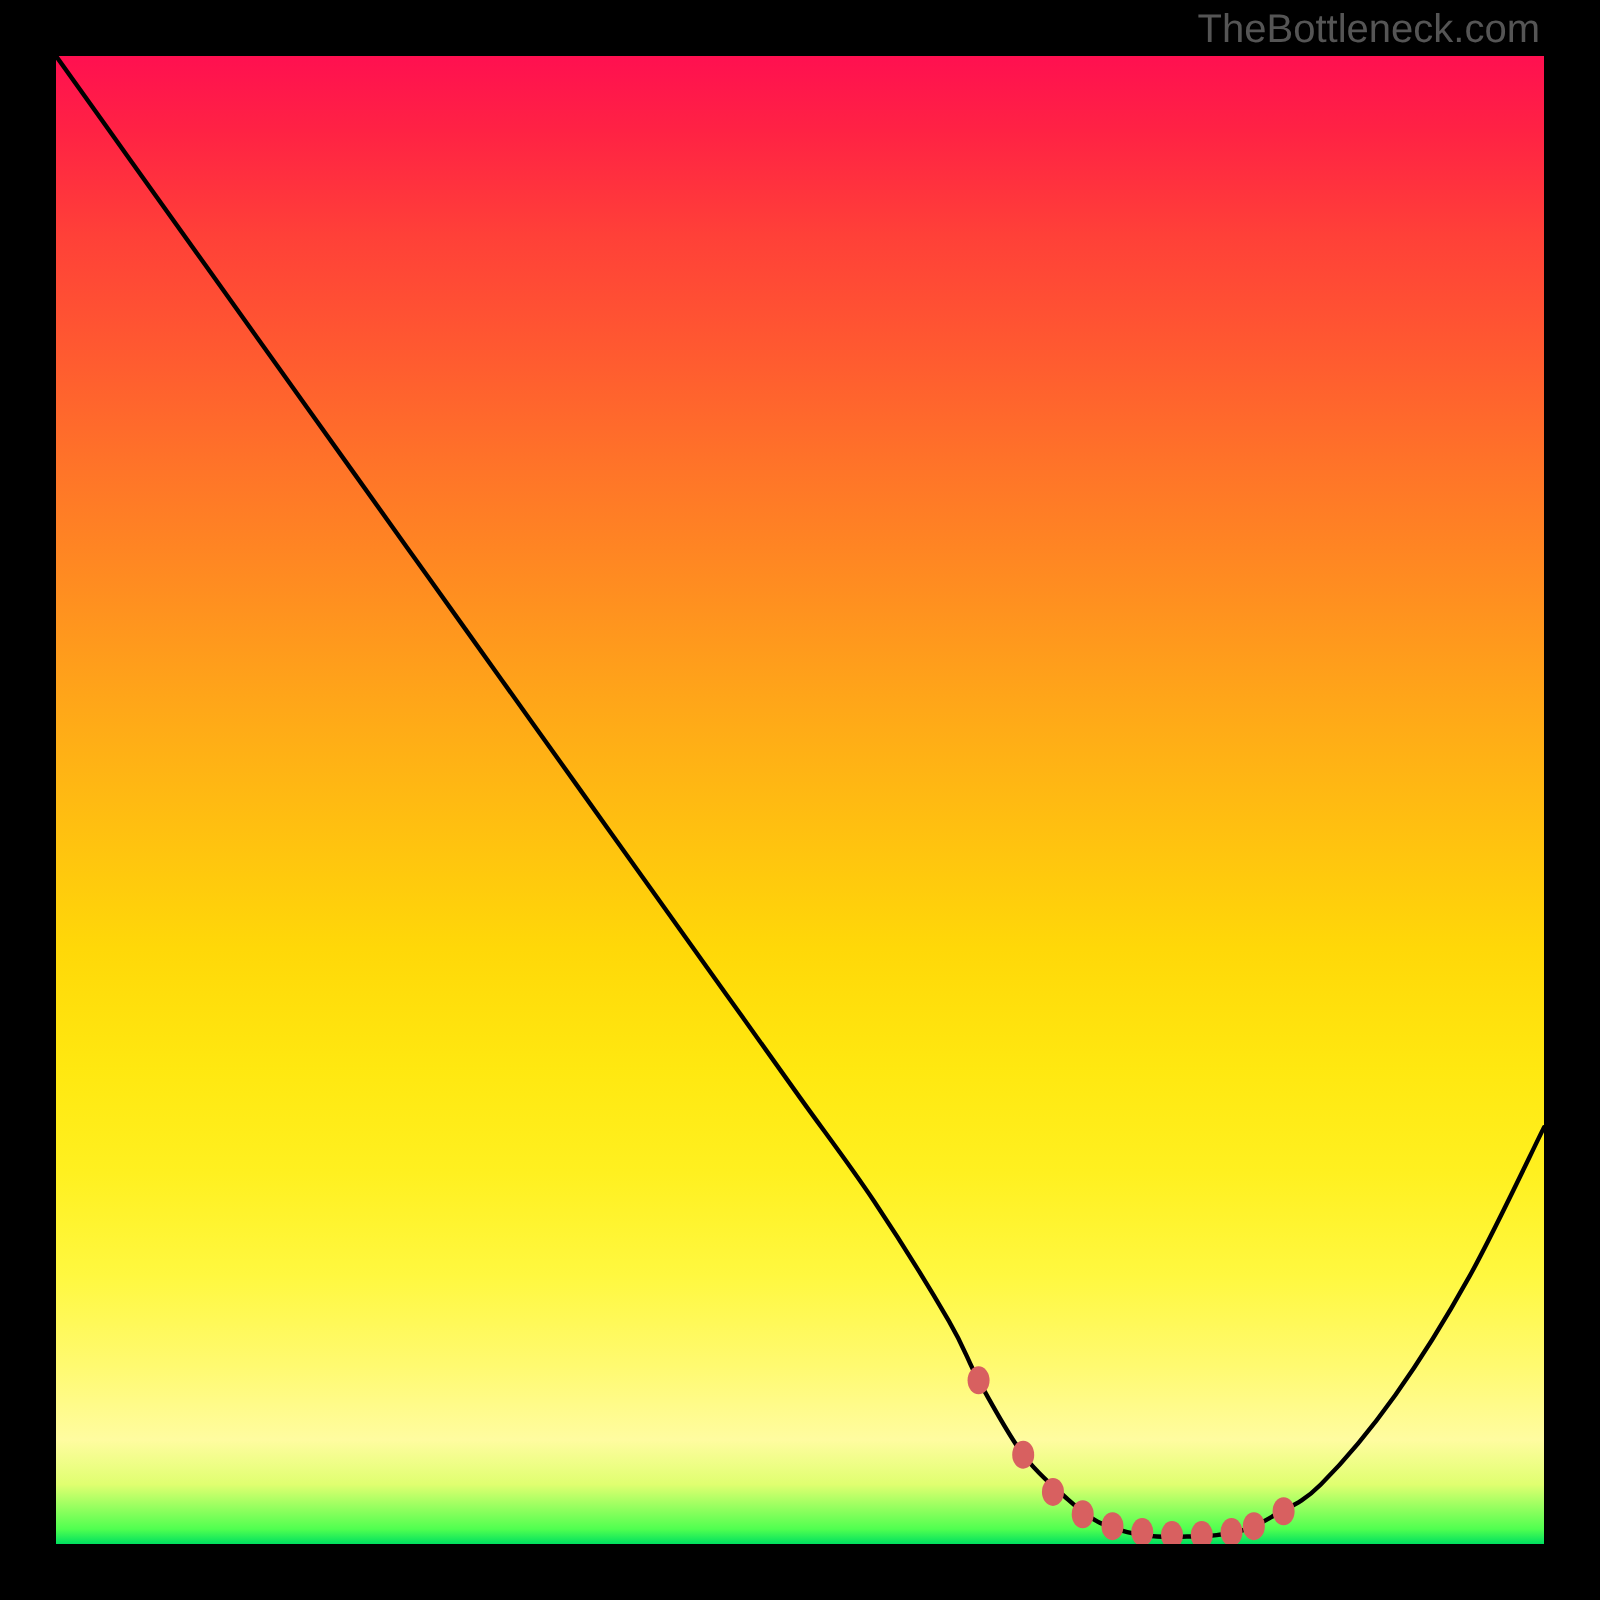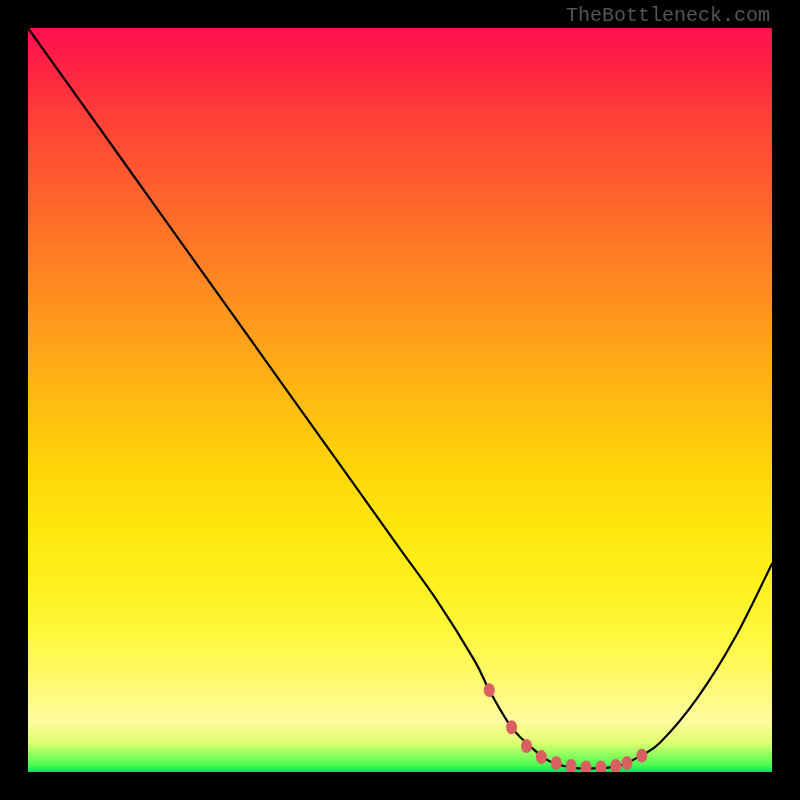--- a/index.html
+++ b/index.html
@@ -52,21 +52,21 @@
     width: 100%;
     height: 100%;
   }
   .watermark {
     position: absolute;
     top: 4px;
     right: 30px;
     color: #555;
     font-size: 20px;
     font-weight: normal;
-    font-family: Liberation Mono, monospace;
+    font-family: Liberation Sans, sans-serif;
   }
 </style>
 </head>
 <body>
 
 <div class="chart-container">
   <div class="watermark">TheBottleneck.com</div>
   <div class="plot-area">
     <div class="gradient-bg"></div>
     <svg class="curve" viewBox="0 0 744 744" preserveAspectRatio="none">

